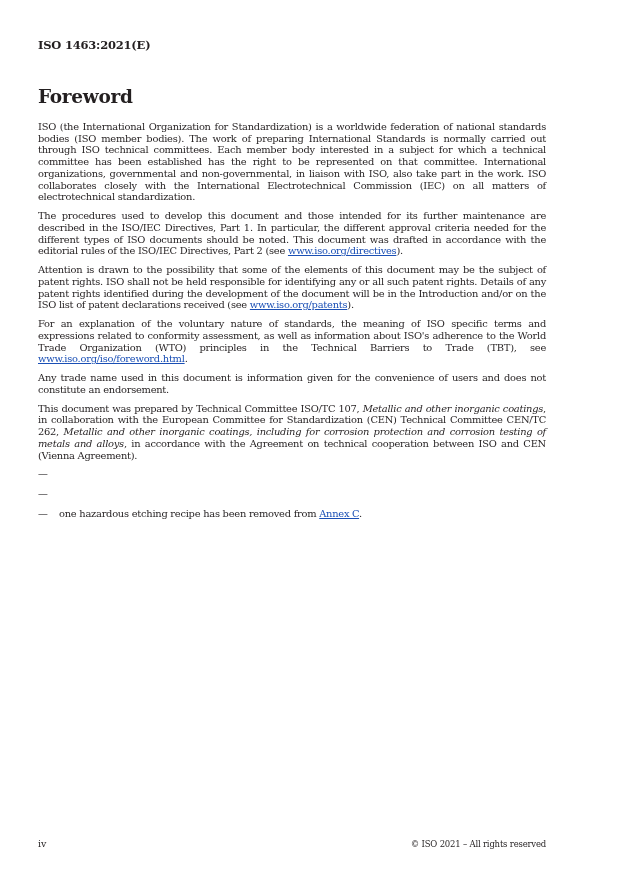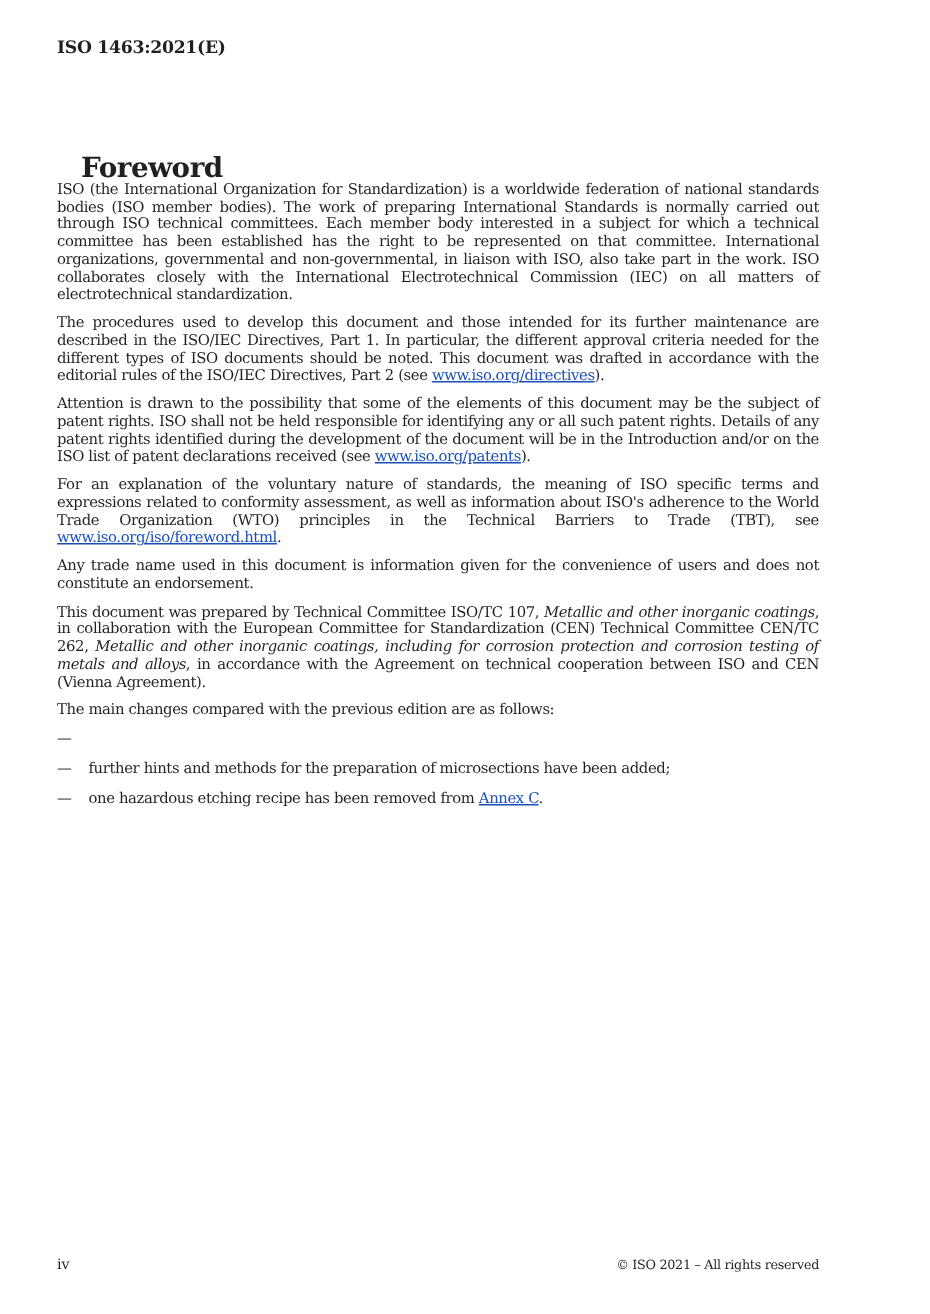--- a/index.html
+++ b/index.html
@@ -1,20 +1,20 @@
 <!DOCTYPE html>
 <html><head>
   <meta charset="utf-8">
   <style>
     html, body { margin: 0; padding: 0; background: #ffffff; }
     body { width: 620px; height: 876px; position: relative; overflow: hidden;
            font-family: "DejaVu Serif", "Liberation Serif", serif; color: #231f20; }
     .page { position: absolute; left: 0; top: 0; width: 620px; height: 876px; background: #fff; }
-    .doc-id { position: absolute; left: 38px; top: 24px; font-size: 11.5px; font-weight: bold; letter-spacing: -0.2px; text-align: right; }
-    .title { position: absolute; left: 38px; top: 86px; font-size: 18.5px; font-weight: bold; margin: 16px; letter-spacing: -0.3px; }
+    .doc-id { position: absolute; left: 38px; top: 38px; font-size: 11.5px; font-weight: bold; letter-spacing: -0.2px; text-align: right; }
+    .title { position: absolute; left: 38px; top: 86px; font-size: 18.5px; font-weight: bold; margin: 0; letter-spacing: -0.3px; }
     .body { position: absolute; left: 38px; top: 121px; width: 508px; font-size: 9.9px; line-height: 11.7px; }
     .body p { margin: 0 0 7.2px 0; text-align: justify; letter-spacing: -0.25px; }
     .body a { color: #1a4fb5; text-decoration: underline; }
     .body .ul { list-style: none; padding: 0; margin: 0 0 7.2px 0; }
     .body .ul li { display: flex; margin-bottom: 8.2px; letter-spacing: -0.25px; }
     .body .ul li .dash { width: 21px; flex: 0 0 21px; }
     .footer-page { position: absolute; left: 38px; top: 838px; font-size: 9.5px; }
     .footer-copy { position: absolute; right: 74px; top: 839px; font-size: 8.5px; letter-spacing: -0.2px; text-align: center; }
   </style>
 </head>
@@ -31,29 +31,27 @@
 
     <p><span>Attention is drawn to the possibility that some of the elements of this document may be the subject of patent rights. ISO shall not be held responsible for identifying any or all such patent rights. Details of any patent rights identified during the development of the document will be in the Introduction and/or on the ISO list of patent declarations received (see </span><a>www.iso.org/patents</a><span>).</span></p>
 
     <p><span>For an explanation of the voluntary nature of standards, the meaning of ISO specific terms and expressions related to conformity assessment, as well as information about ISO's adherence to the World Trade Organization (WTO) principles in the Technical Barriers to Trade (TBT), see </span><a>www.iso.org/iso/foreword.html</a><span>.</span></p>
 
     <p>Any trade name used in this document is information given for the convenience of users and does not constitute an endorsement.</p>
 
     <p><span>This document was prepared by Technical Committee ISO/TC 107, </span><i>Metallic and other inorganic coatings</i><span>, in collaboration with the European Committee for Standardization (CEN) Technical Committee CEN/TC 262, </span><i>Metallic and other inorganic coatings, including for corrosion protection and corrosion testing of metals and alloys</i><span>, in accordance with the Agreement on technical cooperation between ISO and CEN (Vienna Agreement).</span></p>
 
 
-    <p>The main changes compared with the previous edition are as follows:</p>
 
     <ul class="ul">
       <li>
           <span class="dash">—</span>
         </li>
       <li>
           <span class="dash">—</span>
-          <span>further hints and methods for the preparation of microsections have been added;</span>
         </li>
       <li>
           <span class="dash">—</span>
           <span><span>one hazardous etching recipe has been removed from </span><a>Annex C</a><span>.</span></span>
         </li>
     </ul>
 
   </div>
 
   <div class="footer-page">iv</div>

